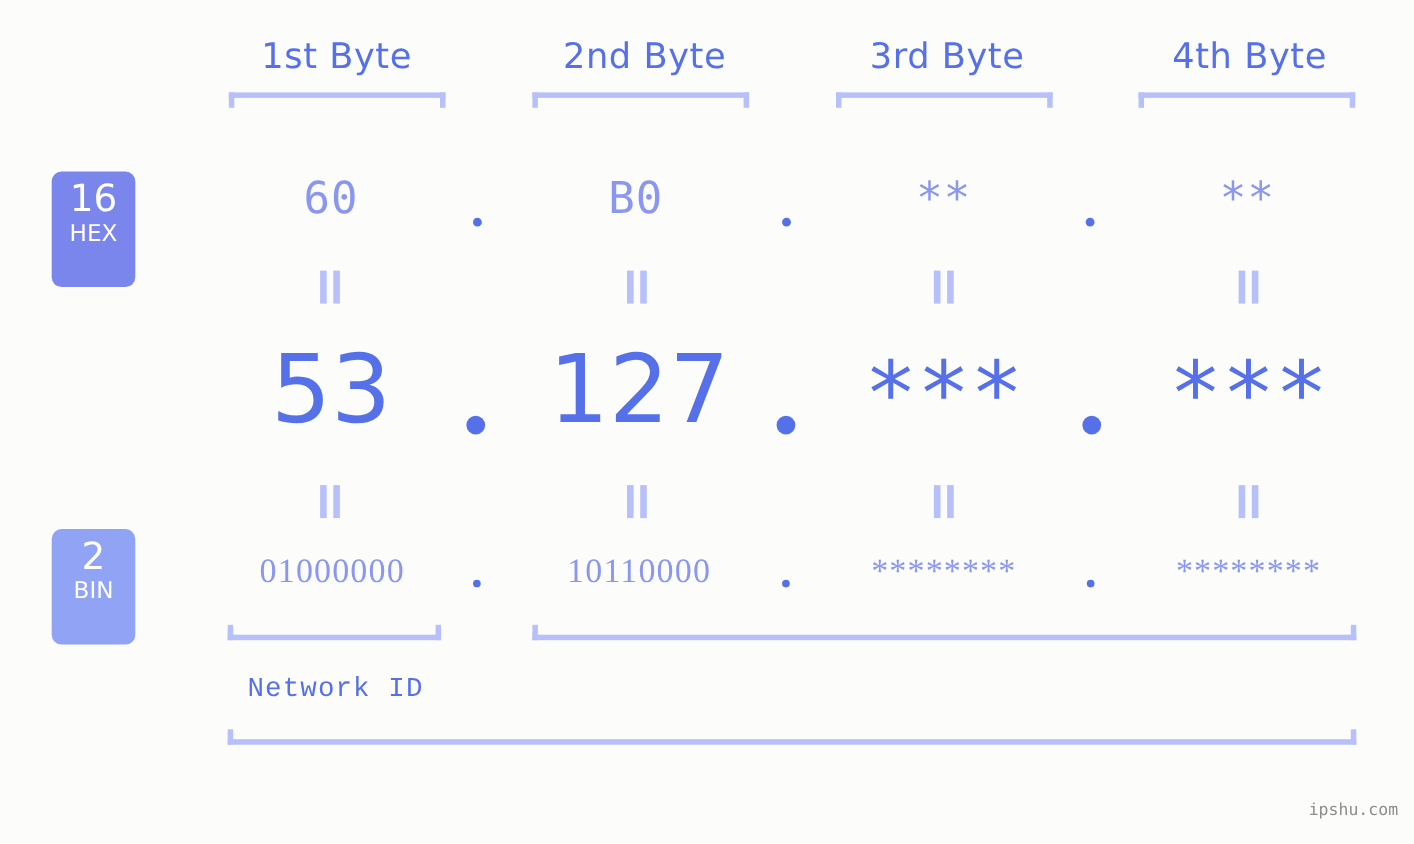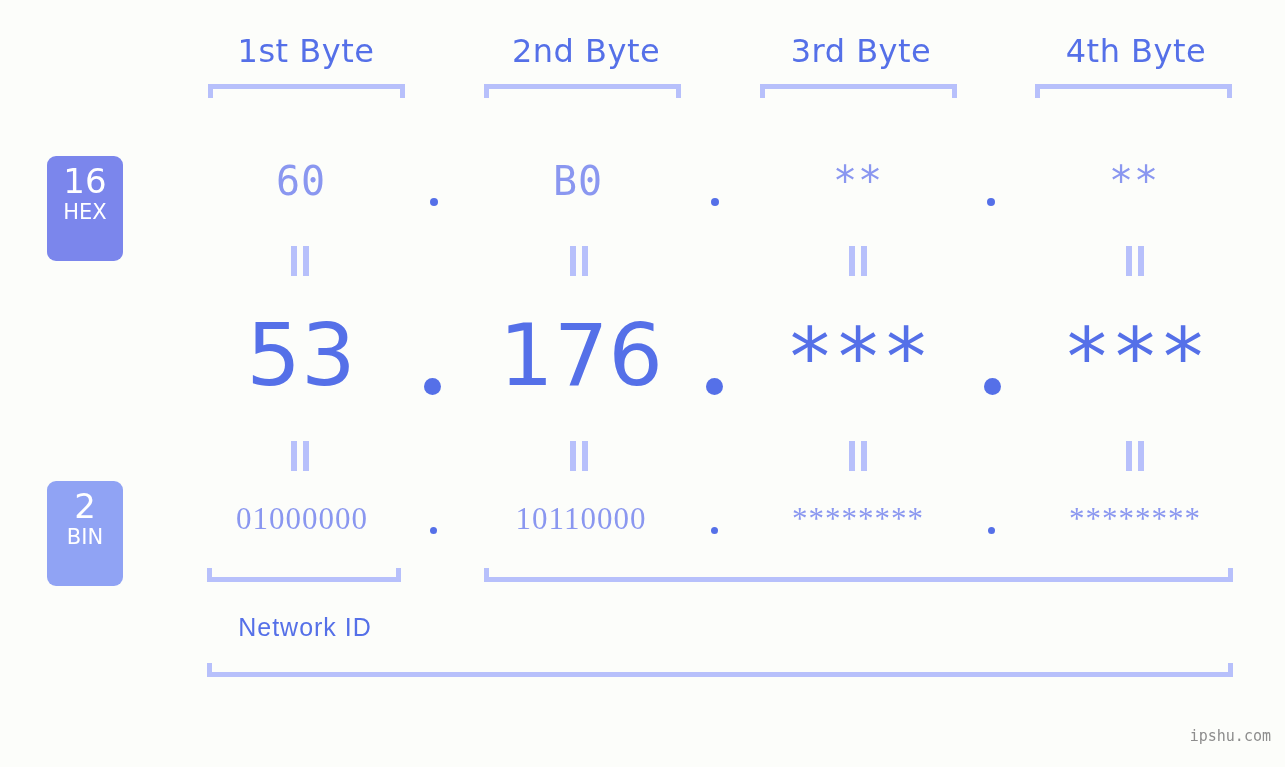--- a/index.html
+++ b/index.html
@@ -136,21 +136,21 @@
     height: 30px;
     background: #b7c0fb;
     display: block;
   }
   .eq i:first-child { left: 2px; }
   .eq i:last-child  { left: 14px; }
 
   
   .id-label {
     position: absolute;
-    font-family: Liberation Sans, sans-serif;
+    font-family: Liberation Mono, monospace;
     font-size: 25px;
     line-height: 32px;
     color: #5570e8;
     text-align: center;
     white-space: nowrap;
     letter-spacing: 1px;
   }
   .class-label {
     position: absolute;
     font-family: "DejaVu Sans Mono", monospace;
@@ -220,21 +220,21 @@
       <i></i>
     </div>
   <div class="eq" style="left:1124px; top:246px;">
       <i></i>
       <i></i>
     </div>
 
   <div class="row-dec">
     <div class="val" style="left:186px; top:305px; width:230px;">53</div>
     <div class="dot dot-dec" style="left:424px; top:378px;"></div>
-    <div class="val" style="left:466px; top:305px; width:230px;">176</div>
+    <div class="val" style="left:466px; top:305px; width:230px;">127</div>
     <div class="dot dot-dec" style="left:706px; top:378px;"></div>
     <div class="val stars" style="left:742px; top:308px; width:232px;">***</div>
     <div class="dot dot-dec" style="left:984px; top:378px;"></div>
     <div class="val stars" style="left:1019px; top:308px; width:232px;">***</div>
   </div>
 
   <div class="eq" style="left:289px; top:441px;">
       <i></i>
       <i></i>
     </div>

